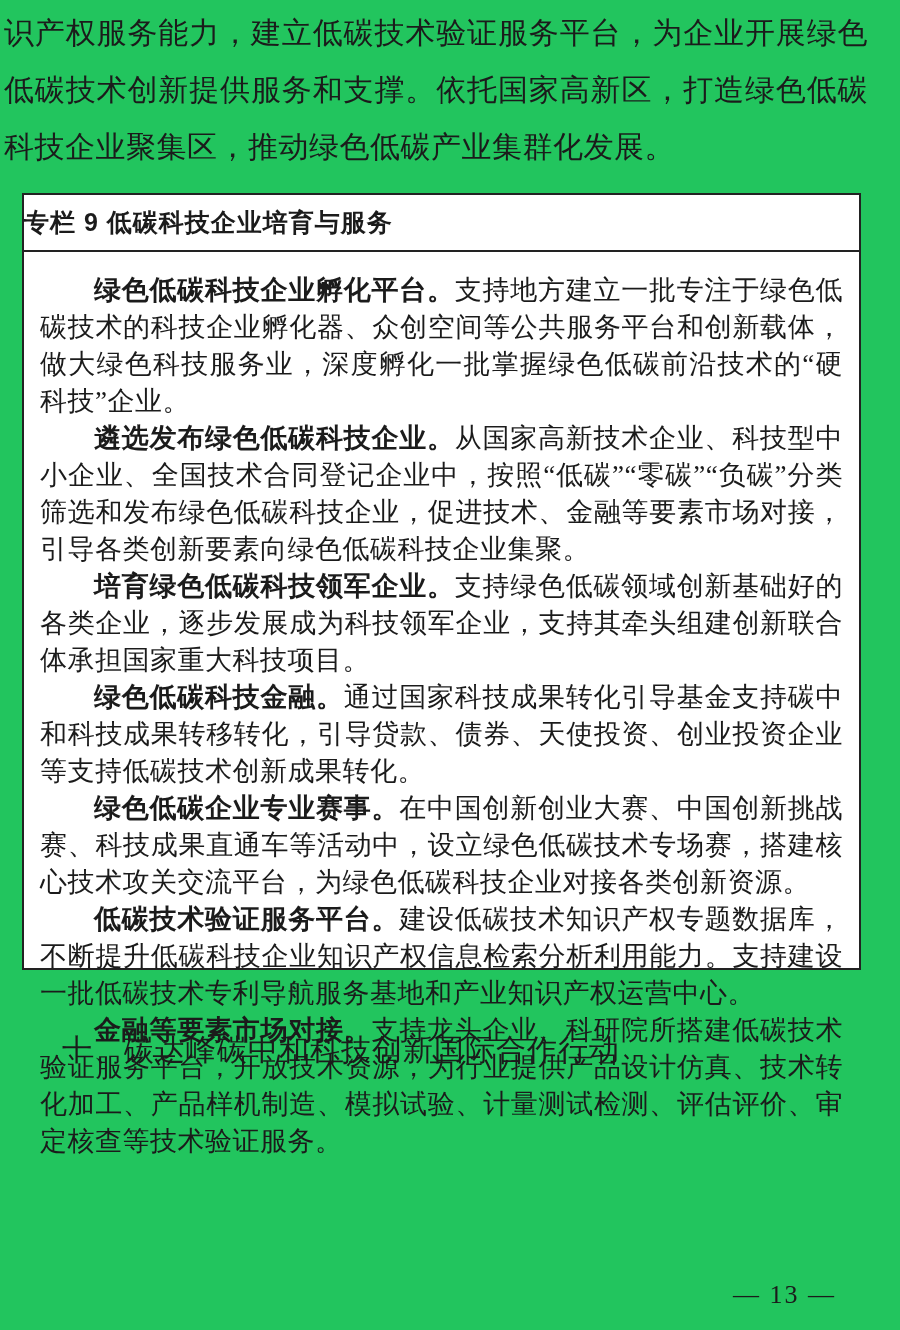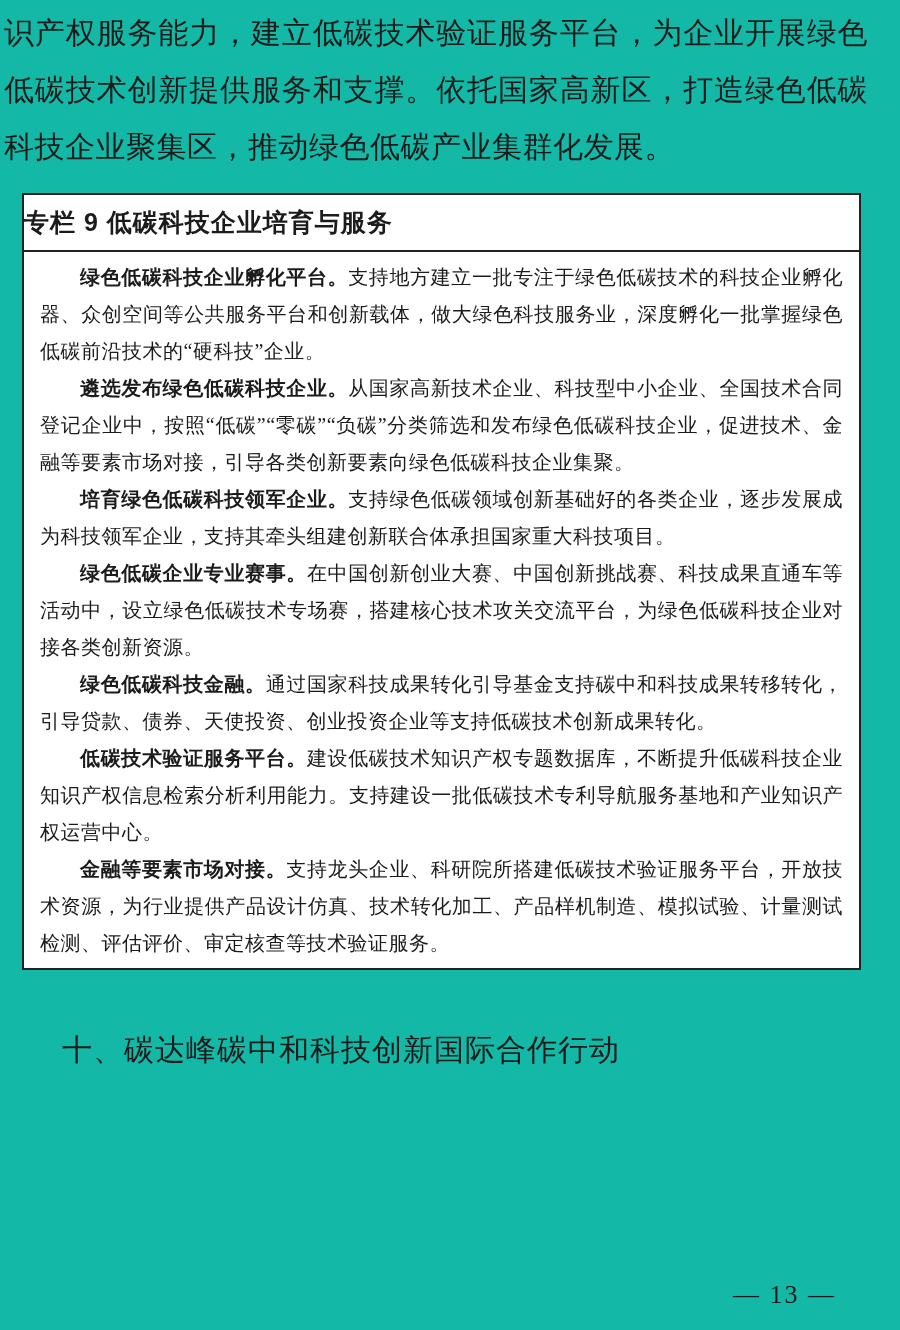--- a/index.html
+++ b/index.html
@@ -4,21 +4,21 @@
 <style>
   html, body {
     margin: 0;
     padding: 0;
     background: #ffffff;
   }
   .page {
     position: relative;
     width: 900px;
     height: 1330px;
-    background: #14b8a6;
+    background: #22c55e;
     color: #1b1b1b;
     font-family: "Liberation Serif", "DejaVu Serif", serif;
     overflow: hidden;
   }
   .top-para {
     position: absolute;
     left: 4px;
     top: 4px;
     width: 864px;
     font-size: 30px;
@@ -40,22 +40,22 @@
   .column-box-header {
     height: 55px;
     line-height: 55px;
     border-bottom: 2px solid #222222;
     font-family: "Liberation Sans", "DejaVu Sans", sans-serif;
     font-weight: bold;
     font-size: 25px;
     letter-spacing: 1px;
   }
   .column-box-body {
-    padding: 7px 16px 0 16px;
-    font-size: 20px;
+    padding: 20px 16px 0 16px;
+    font-size: 27px;
     line-height: 37px;
     letter-spacing: 0.5px;
     text-align: justify;
     text-justify: inter-ideograph;
   }
   .column-box-body p {
     margin: 0;
     text-indent: 2em;
   }
   .box-lead {
@@ -100,22 +100,22 @@
 
   <div class="top-para">识产权服务能力，建立低碳技术验证服务平台，为企业开展绿色低碳技术创新提供服务和支撑。依托国家高新区，打造绿色低碳科技企业聚集区，推动绿色低碳产业集群化发展。</div>
 
   <div class="column-box">
     <div class="column-box-header">专栏 9 低碳科技企业培育与服务</div>
     <div class="column-box-body">
 
     <p><span class="box-lead">绿色低碳科技企业孵化平台。</span><span>支持地方建立一批专注于绿色低碳技术的科技企业孵化器、众创空间等公共服务平台和创新载体，做大绿色科技服务业，深度孵化一批掌握绿色低碳前沿技术的“硬科技”企业。</span></p>
         <p><span class="box-lead">遴选发布绿色低碳科技企业。</span><span>从国家高新技术企业、科技型中小企业、全国技术合同登记企业中，按照“低碳”“零碳”“负碳”分类筛选和发布绿色低碳科技企业，促进技术、金融等要素市场对接，引导各类创新要素向绿色低碳科技企业集聚。</span></p>
         <p><span class="box-lead">培育绿色低碳科技领军企业。</span><span>支持绿色低碳领域创新基础好的各类企业，逐步发展成为科技领军企业，支持其牵头组建创新联合体承担国家重大科技项目。</span></p>
+        <p><span class="box-lead">绿色低碳科技金融。</span><span>通过国家科技成果转化引导基金支持碳中和科技成果转移转化，引导贷款、债券、天使投资、创业投资企业等支持低碳技术创新成果转化。</span></p>
         <p><span class="box-lead">绿色低碳企业专业赛事。</span><span>在中国创新创业大赛、中国创新挑战赛、科技成果直通车等活动中，设立绿色低碳技术专场赛，搭建核心技术攻关交流平台，为绿色低碳科技企业对接各类创新资源。</span></p>
-        <p><span class="box-lead">绿色低碳科技金融。</span><span>通过国家科技成果转化引导基金支持碳中和科技成果转移转化，引导贷款、债券、天使投资、创业投资企业等支持低碳技术创新成果转化。</span></p>
         <p><span class="box-lead">低碳技术验证服务平台。</span><span>建设低碳技术知识产权专题数据库，不断提升低碳科技企业知识产权信息检索分析利用能力。支持建设一批低碳技术专利导航服务基地和产业知识产权运营中心。</span></p>
         <p><span class="box-lead">金融等要素市场对接。</span><span>支持龙头企业、科研院所搭建低碳技术验证服务平台，开放技术资源，为行业提供产品设计仿真、技术转化加工、产品样机制造、模拟试验、计量测试检测、评估评价、审定核查等技术验证服务。</span></p>
       </div>
   </div>
 
   <div class="section-heading">十、碳达峰碳中和科技创新国际合作行动</div>
 
 
   <div class="page-number">— 13 —</div>
 

